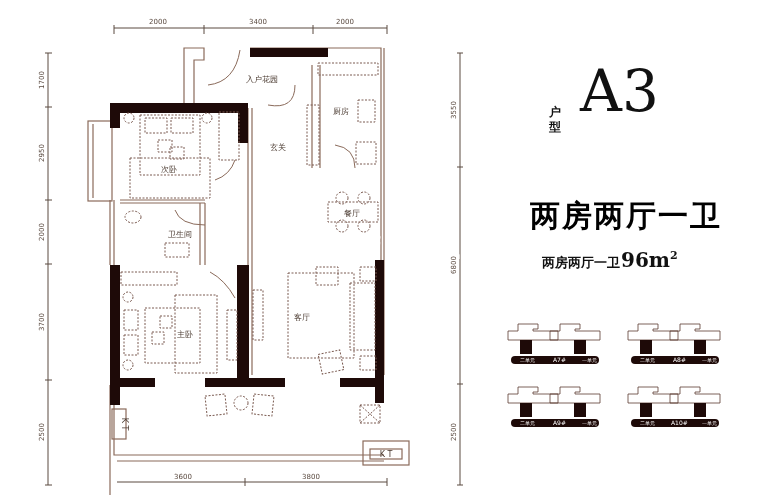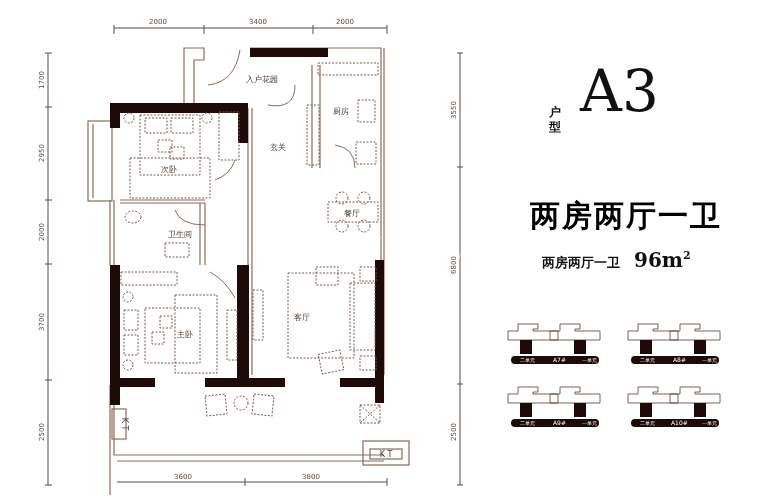--- a/index.html
+++ b/index.html
@@ -5,21 +5,21 @@
   html,body{margin:0;padding:0;background:#fff;}
   body{width:770px;height:500px;position:relative;overflow:hidden;font-family:"DejaVu Sans",sans-serif;}
   #plan{position:absolute;left:0;top:0;}
   .dim{font-family:"DejaVu Sans",sans-serif;font-size:7px;fill:#5a4a40;}
   .room{font-family:"DejaVu Sans",sans-serif;font-size:8px;fill:#4a3a30;}
   .type-label{position:absolute;left:549px;top:105px;font-family:"DejaVu Serif",serif;font-size:12px;font-weight:bold;line-height:15px;width:16px;color:#111;}
   .type-code{position:absolute;left:580px;top:56px;font-family:"DejaVu Serif",serif;font-size:58px;font-weight:normal;color:#111;line-height:70px;}
   .layout{position:absolute;left:530px;top:196px;font-family:"DejaVu Serif",serif;font-size:30px;font-weight:bold;color:#000000;letter-spacing:2px;}
   .area-wrap{position:absolute;left:542px;top:248px;color:#111;font-family:"DejaVu Serif",serif;font-weight:bold;}
   .area-label{font-size:13px;}
-  .area-val{font-size:20px;margin-left:14px;text-align:center;}
+  .area-val{font-size:20px;margin-left:1px;text-align:center;}
   .area-val sup{font-size:11px;}
   .watermark{position:absolute;left:300px;top:232px;font-family:Liberation Mono, monospace;font-size:32px;color:rgba(255,255,255,0.55);letter-spacing:2px;}
 </style>
 </head>
 <body>
 
 <svg id="plan" width="770" height="500" viewBox="0 0 770 500">
 
   <g stroke="#5a4a40" stroke-width="1">
     <line x1="114" y1="28" x2="387" y2="28"></line>

